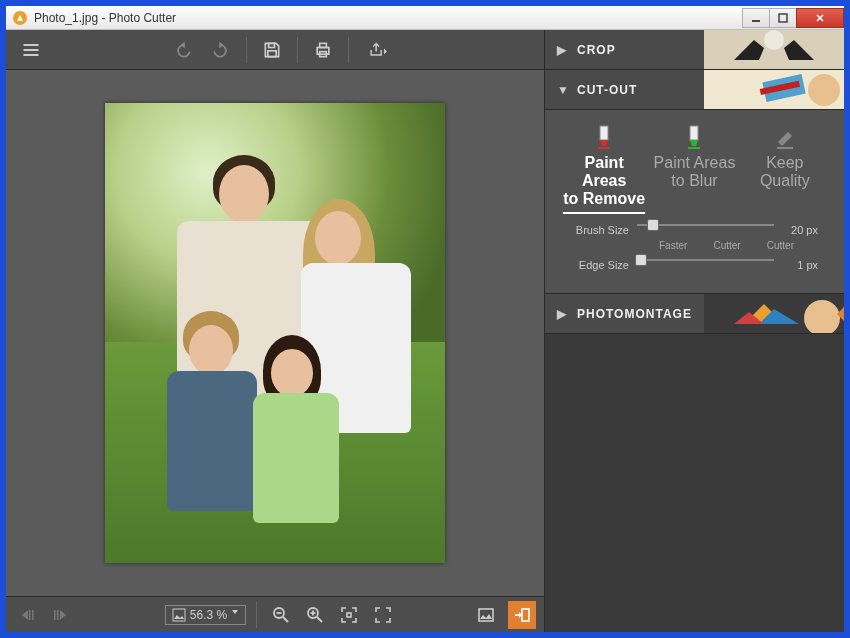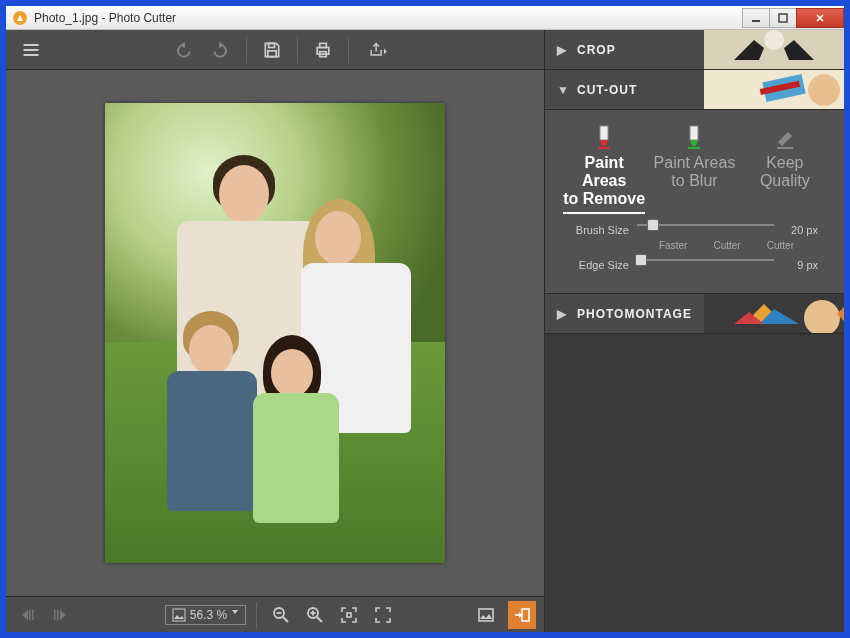--- a/index.html
+++ b/index.html
@@ -288,21 +288,21 @@
           <span>Faster</span>
           <span>Cutter</span>
           <span>Cutter</span>
         </div>
 
         <div class="slider-row">
           <span class="lbl">Edge Size</span>
           <div class="track">
               <div class="thumb" style="left:3%"></div>
             </div>
-          <span class="val">9 px</span>
+          <span class="val">1 px</span>
         </div>
       </div>
 
       <div class="panel-head" style="position:relative;">
         <span class="chev">▶</span>
         <span>PHOTOMONTAGE</span>
         <svg class="bgimg" viewBox="0 0 140 40" preserveAspectRatio="none">
             <rect width="140" height="40" fill="#3a3a3a"></rect>
             <path d="M40 30 L60 10 L80 30 Z" fill="#e8a030"></path>
             <path d="M55 30 L70 15 L95 30 Z" fill="#3080c0"></path>

